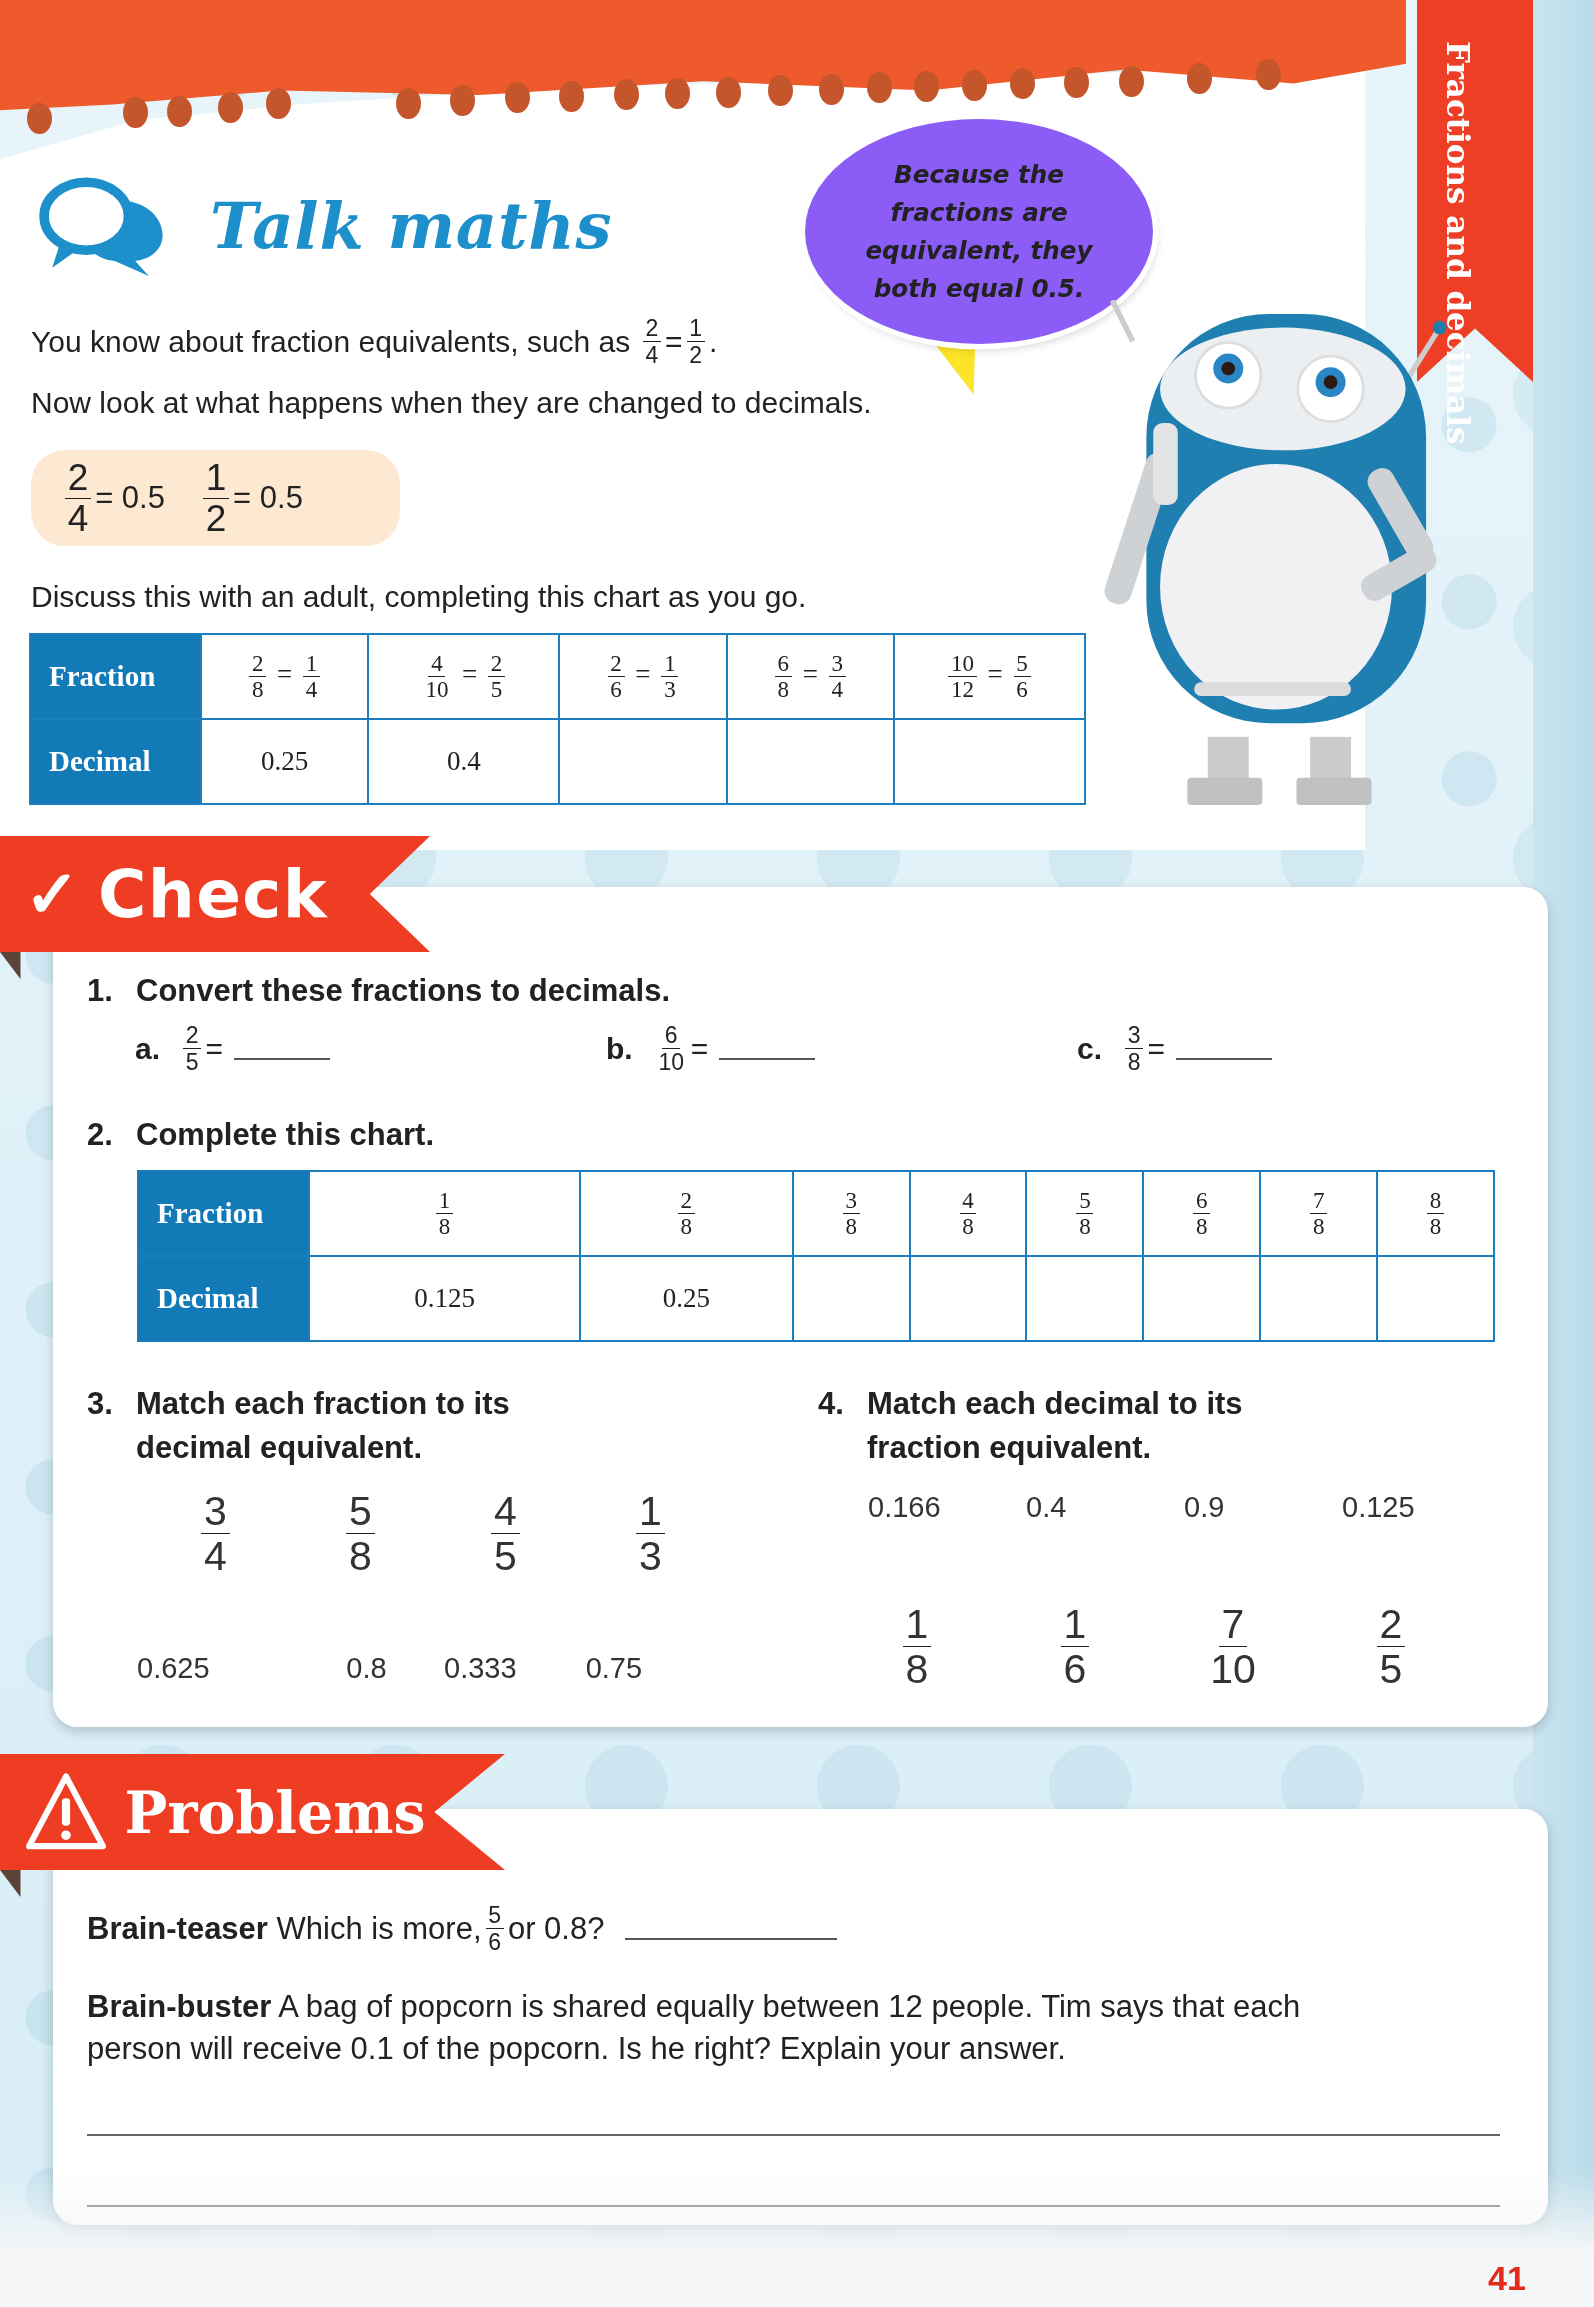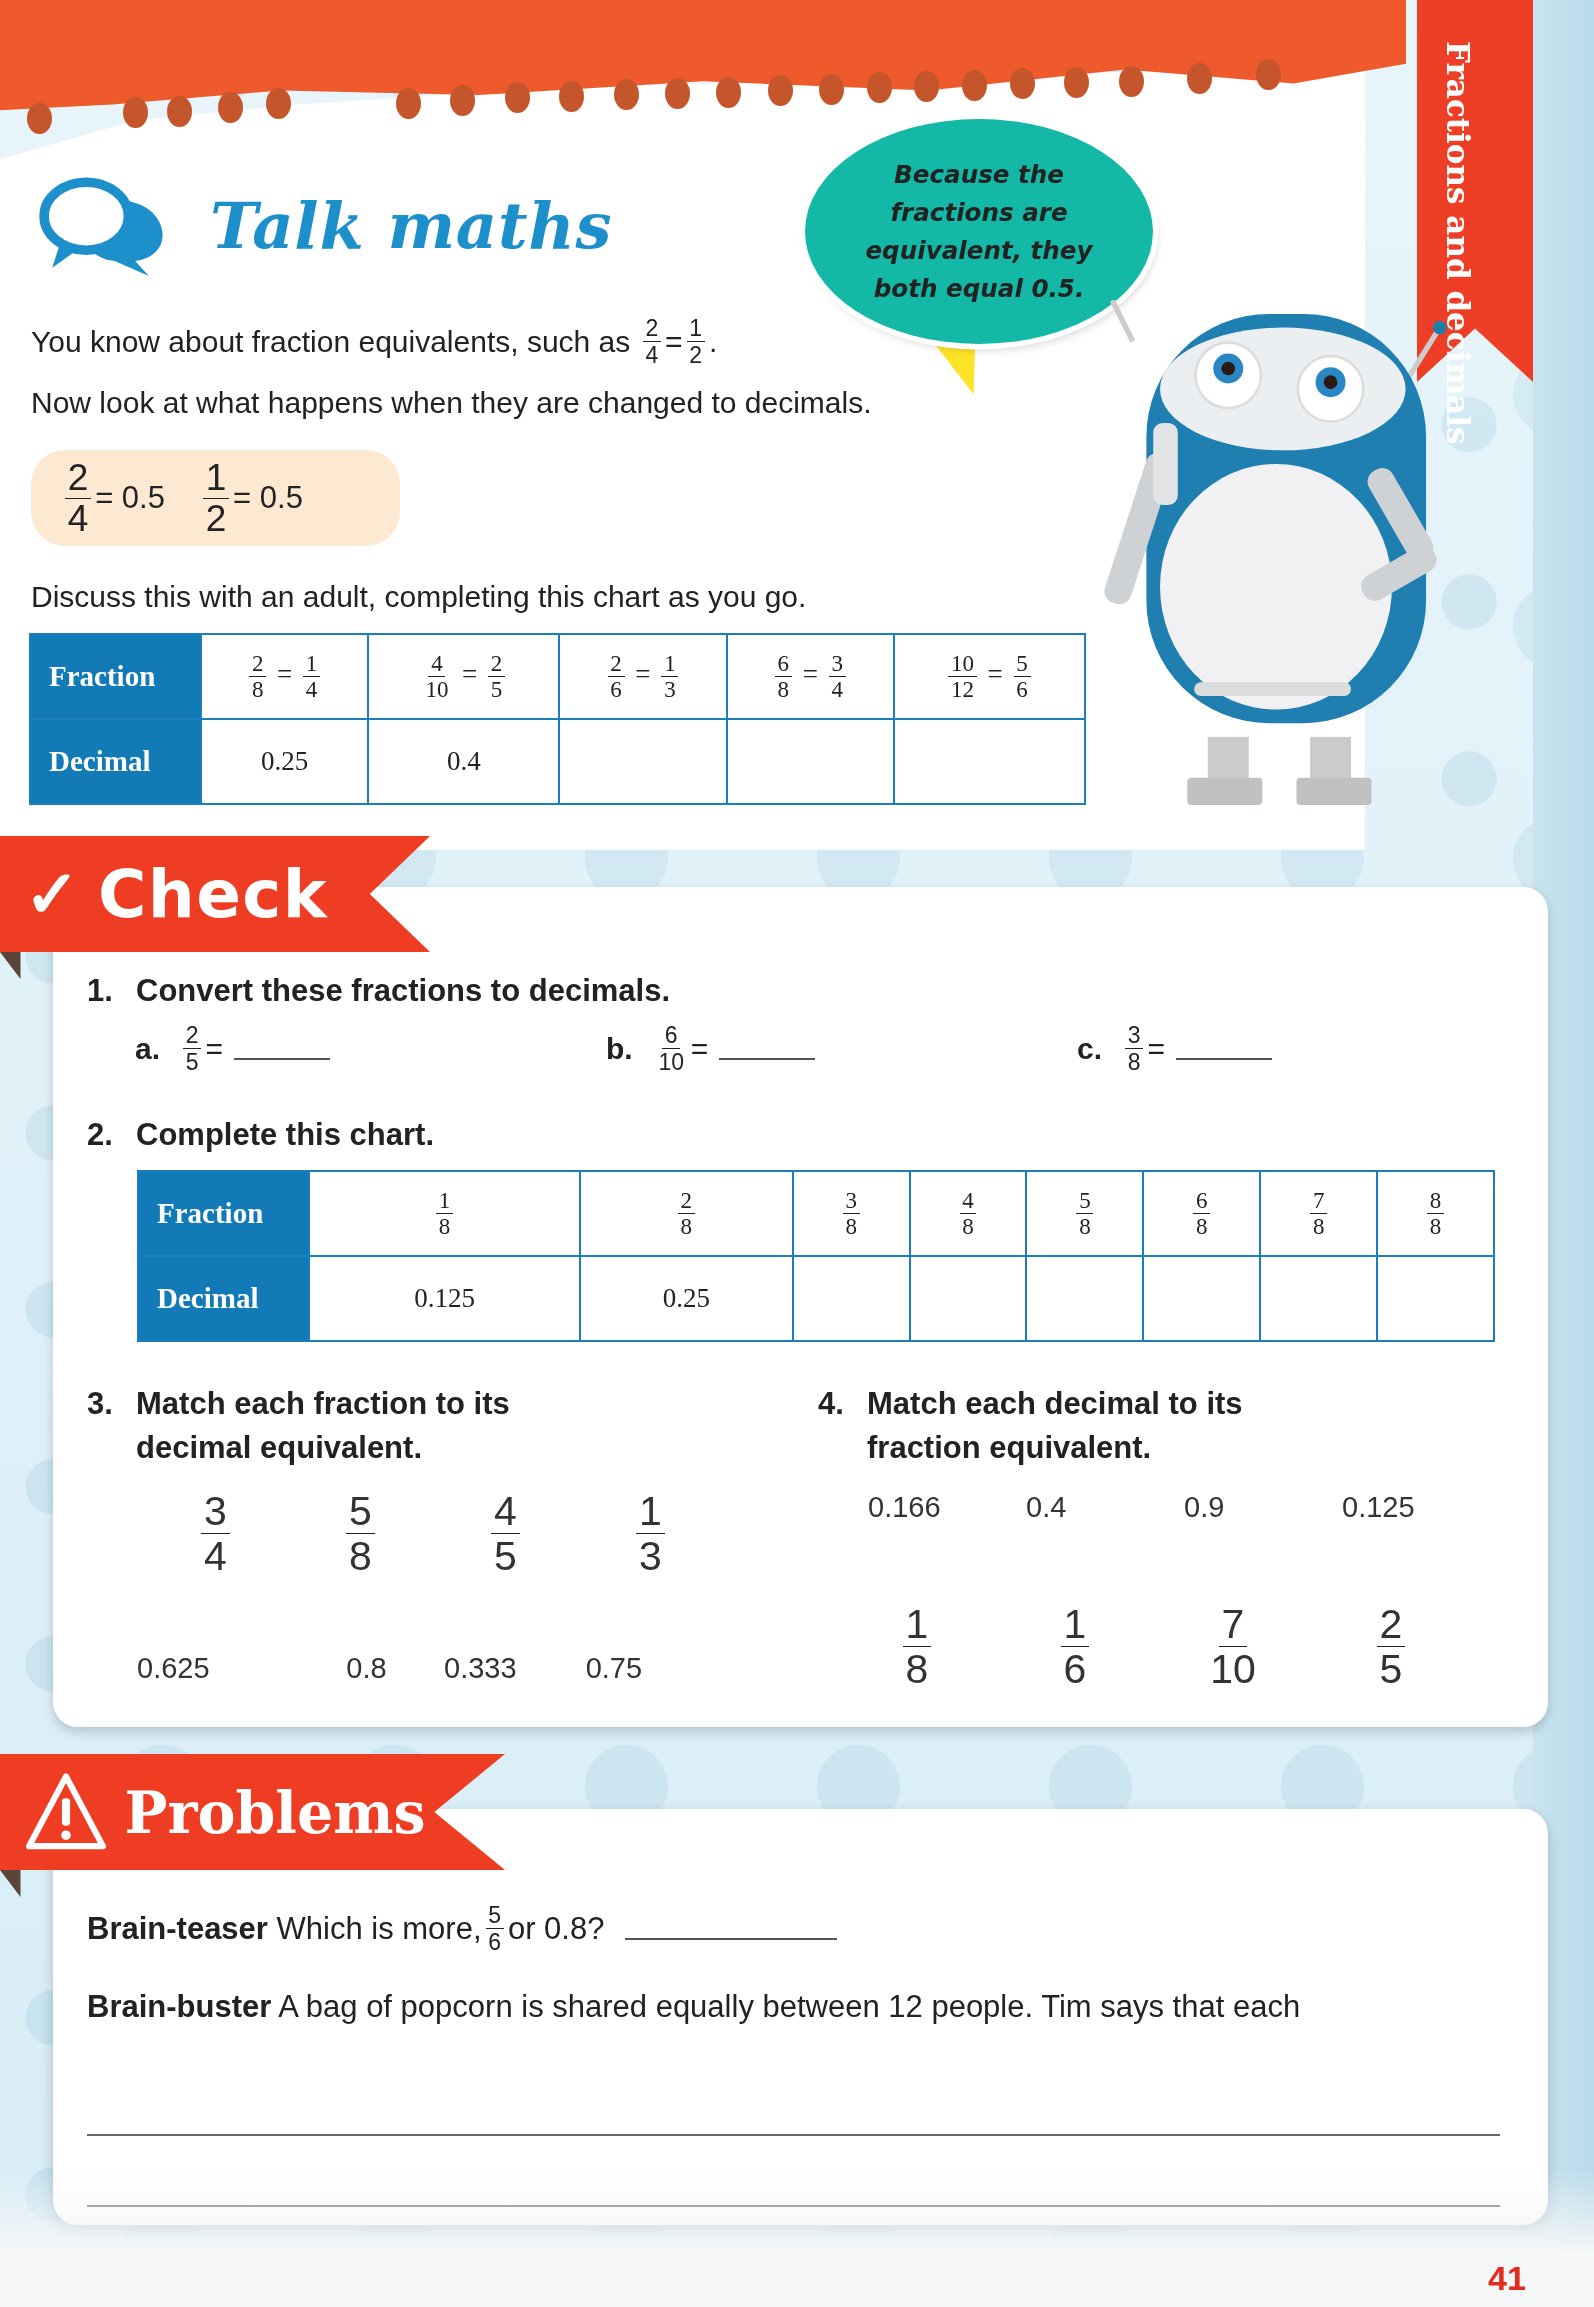--- a/index.html
+++ b/index.html
@@ -66,21 +66,21 @@
   }
   .talk-icon { width: 150px; height: 102px; }
   .talk-title {
     font-family: "DejaVu Serif", serif; font-style: italic; font-weight: bold;
     font-size: 64px; color: #1d8fcb; letter-spacing: 0.7px;
   }
 
   
   .bubble {
     position: absolute; left: 805px; top: 119px; width: 348px; height: 225px;
-    background: #14b8a6; border-radius: 50%;
+    background: #8b5cf6; border-radius: 50%;
     box-shadow: 0 0 0 5.5px #ffffff, 2.7px 5.5px 9.6px rgba(0,0,0,0.2);
     display: flex; align-items: center; justify-content: center; text-align: center;
     padding: 27px 41px;
   }
   .bubble-tail {
     position: absolute; left: 935px; top: 321px; width: 0; height: 0;
     border-left: 27px solid transparent; border-right: 27px solid transparent;
     border-top: 75px solid #fde428;
     transform: rotate(-18deg);
   }
@@ -500,19 +500,20 @@
       <span class="num">5</span>
       <span class="den">6</span>
     </span>
   <span>or 0.8?</span>
   <span class="blank" style="width:212px;margin-left:20.5px"></span>
 </div>
 
 <div class="problem-text" style="top:1986px">
   <b>Brain-buster</b>
   <span>A bag of popcorn is shared equally between 12 people. Tim says that each</span><br>
+  <span>person will receive 0.1 of the popcorn. Is he right? Explain your answer.</span>
 </div>
 <div class="answer-line" style="top:2134px;"></div>
 <div class="answer-line" style="top:2205px;"></div>
 
 <div class="page-bottom-fade"></div>
 <div class="page-number">41</div>
 
 
 </body></html>

